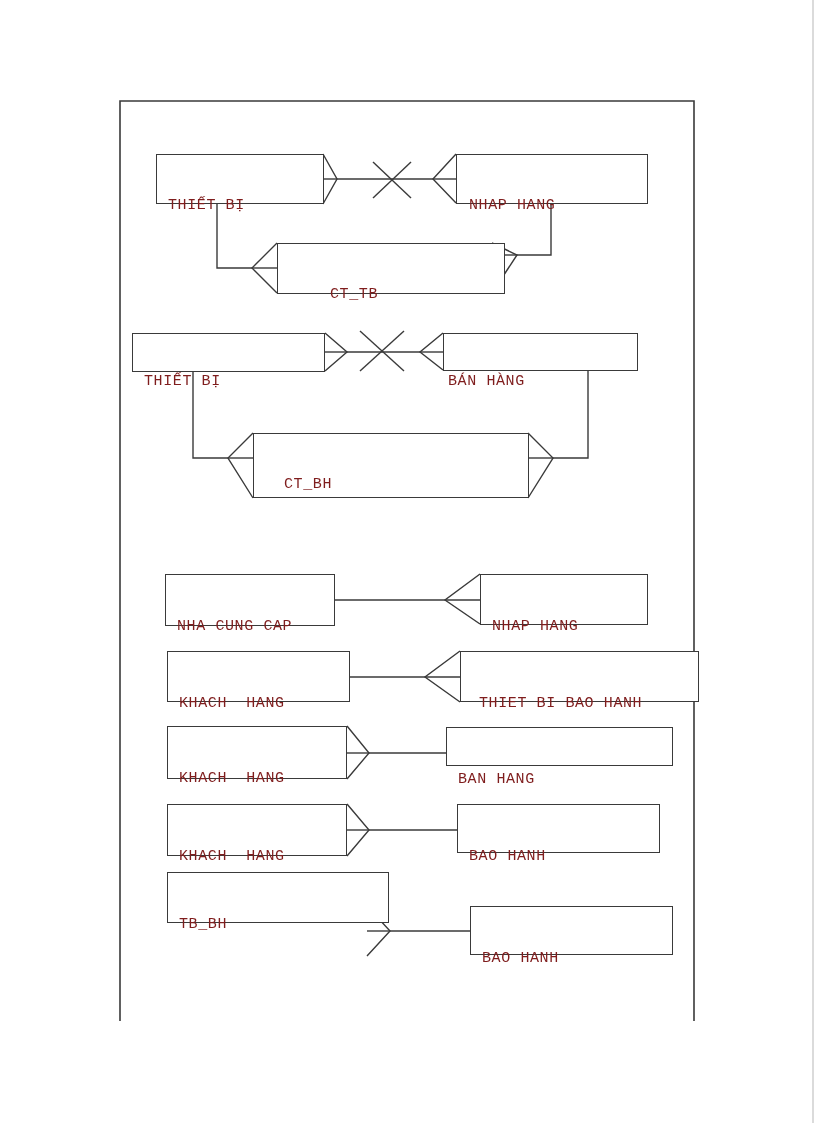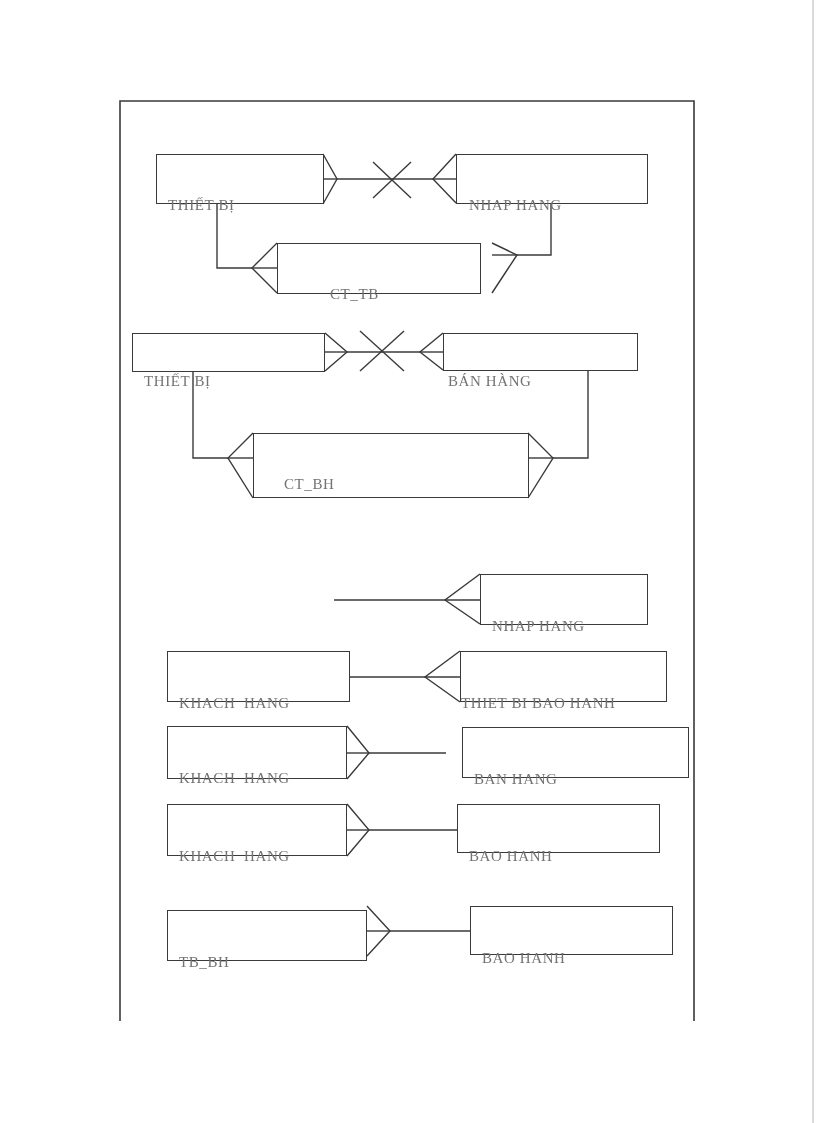--- a/index.html
+++ b/index.html
@@ -3,22 +3,22 @@
 <meta charset="utf-8">
 <style>
   html,body{margin:0;padding:0;background:#ffffff;}
   .canvas{
     position:relative;width:816px;height:1123px;background:#ffffff;
     font-family:"Liberation Serif","DejaVu Serif",serif;overflow:hidden;
   }
   svg.layer{position:absolute;left:0;top:0;width:816px;height:1123px;}
   .box{
     position:absolute;box-sizing:border-box;background:#ffffff;
-    border:1.5px solid #3a3a3a;color:#737373;
-    font-size:15px;letter-spacing:0.6px;white-space:pre;
+    border:1.5px solid #3a3a3a;color:#7f1d1d;
+    font-size:15px;letter-spacing:0.6px;white-space:pre;font-family:Liberation Mono, monospace;
   }
   .lbl{display:block;}
 </style>
 </head>
 <body>
 
 <div class="canvas">
 
   <svg class="layer" viewBox="0 0 816 1123" fill="none" stroke="#3a3a3a" stroke-width="1.4">
 
@@ -92,59 +92,62 @@
       <line x1="390" y1="931" x2="470" y2="931"></line>
     </g>
   </svg>
 
   <div class="box" style="left:156px;top:154px;width:168px;height:50px;padding:8px 0 0 11px">
     <span class="lbl">THIẾT BỊ</span>
   </div>
   <div class="box" style="left:456px;top:154px;width:192px;height:50px;padding:8px 0 0 12px">
     <span class="lbl">NHAP HANG</span>
   </div>
-  <div class="box" style="left:277px;top:243px;width:204px;height:51px;padding:8px 0 0 52px">
+  <div class="box" style="left:277px;top:243px;width:228px;height:51px;padding:8px 0 0 52px">
     <span class="lbl">CT_TB</span>
   </div>
 
   <div class="box" style="left:132px;top:333px;width:193px;height:39px;padding:5px 0 0 11px">
     <span class="lbl">THIẾT BỊ</span>
   </div>
   <div class="box" style="left:443px;top:333px;width:195px;height:38px;padding:5px 0 0 4px">
     <span class="lbl">BÁN HÀNG</span>
   </div>
   <div class="box" style="left:253px;top:433px;width:276px;height:65px;padding:8px 8px 0 30px">
     <span class="lbl">CT_BH</span>
   </div>
 
+  <div class="box" style="left:165px;top:574px;width:170px;height:52px;padding:9px 0 0 11px">
+    <span class="lbl">NHA CUNG CAP</span>
+  </div>
   <div class="box" style="left:480px;top:574px;width:168px;height:51px;padding:9px 0 0 11px">
     <span class="lbl">NHAP HANG</span>
   </div>
 
   <div class="box" style="left:167px;top:651px;width:183px;height:51px;padding:9px 0 0 11px">
     <span class="lbl">KHACH  HANG</span>
   </div>
-  <div class="box" style="left:460px;top:651px;width:207px;height:51px;padding:9px 0 0 0">
+  <div class="box" style="left:460px;top:651px;width:239px;height:51px;padding:9px 0 0 18px">
     <span class="lbl">THIET BI BAO HANH</span>
   </div>
 
   <div class="box" style="left:167px;top:726px;width:180px;height:53px;padding:9px 0 0 11px">
     <span class="lbl">KHACH  HANG</span>
   </div>
-  <div class="box" style="left:462px;top:727px;width:227px;height:51px;padding:9px 0 0 11px">
+  <div class="box" style="left:446px;top:727px;width:227px;height:39px;padding:9px 0 0 11px">
     <span class="lbl">BAN HANG</span>
   </div>
 
   <div class="box" style="left:167px;top:804px;width:180px;height:52px;padding:9px 0 0 11px">
     <span class="lbl">KHACH  HANG</span>
   </div>
   <div class="box" style="left:457px;top:804px;width:203px;height:49px;padding:9px 0 0 11px">
     <span class="lbl">BAO HANH</span>
   </div>
 
-  <div class="box" style="left:167px;top:910px;width:200px;height:51px;padding:9px 0 0 11px">
+  <div class="box" style="left:167px;top:872px;width:222px;height:51px;padding:9px 0 0 11px">
     <span class="lbl">TB_BH</span>
   </div>
   <div class="box" style="left:470px;top:906px;width:203px;height:49px;padding:9px 0 0 11px">
     <span class="lbl">BAO HANH</span>
   </div>
 
 </div>
 
 </body></html>

